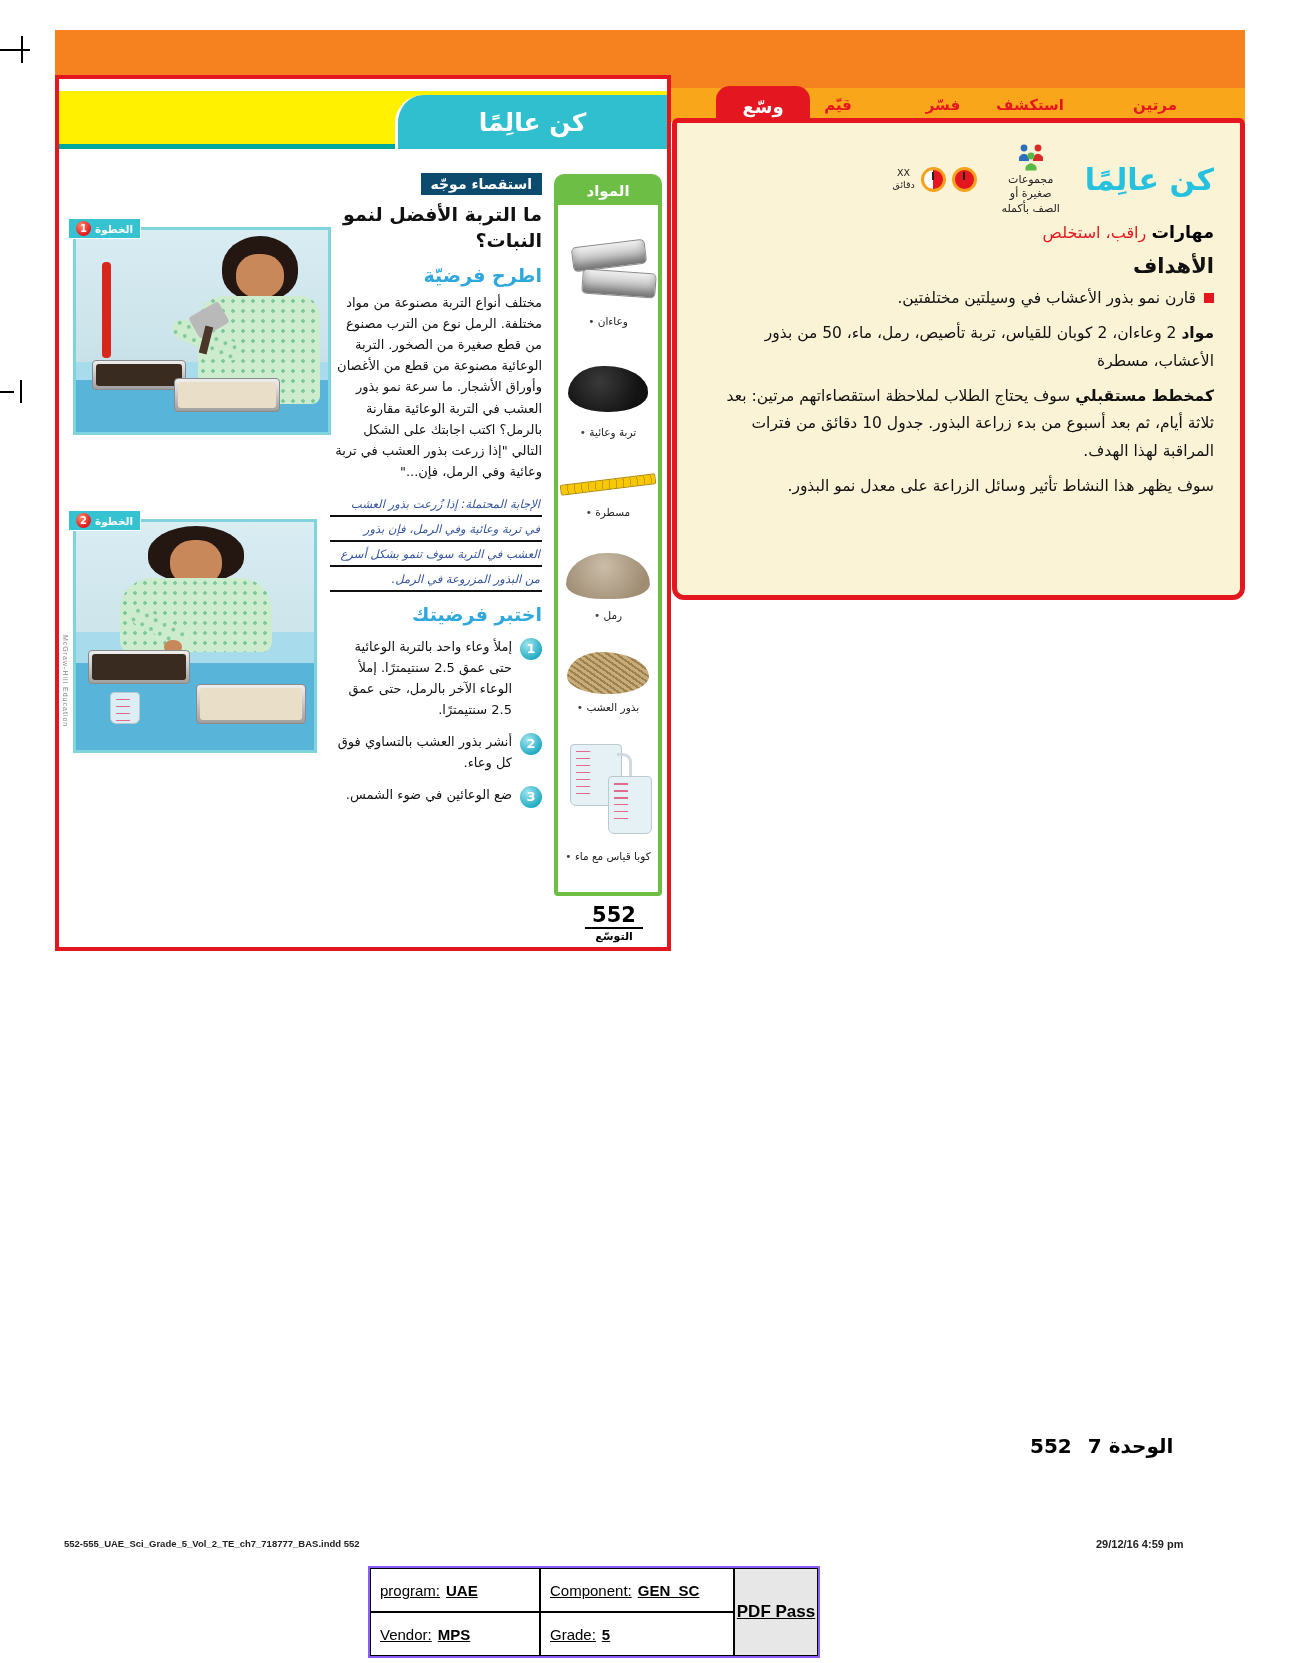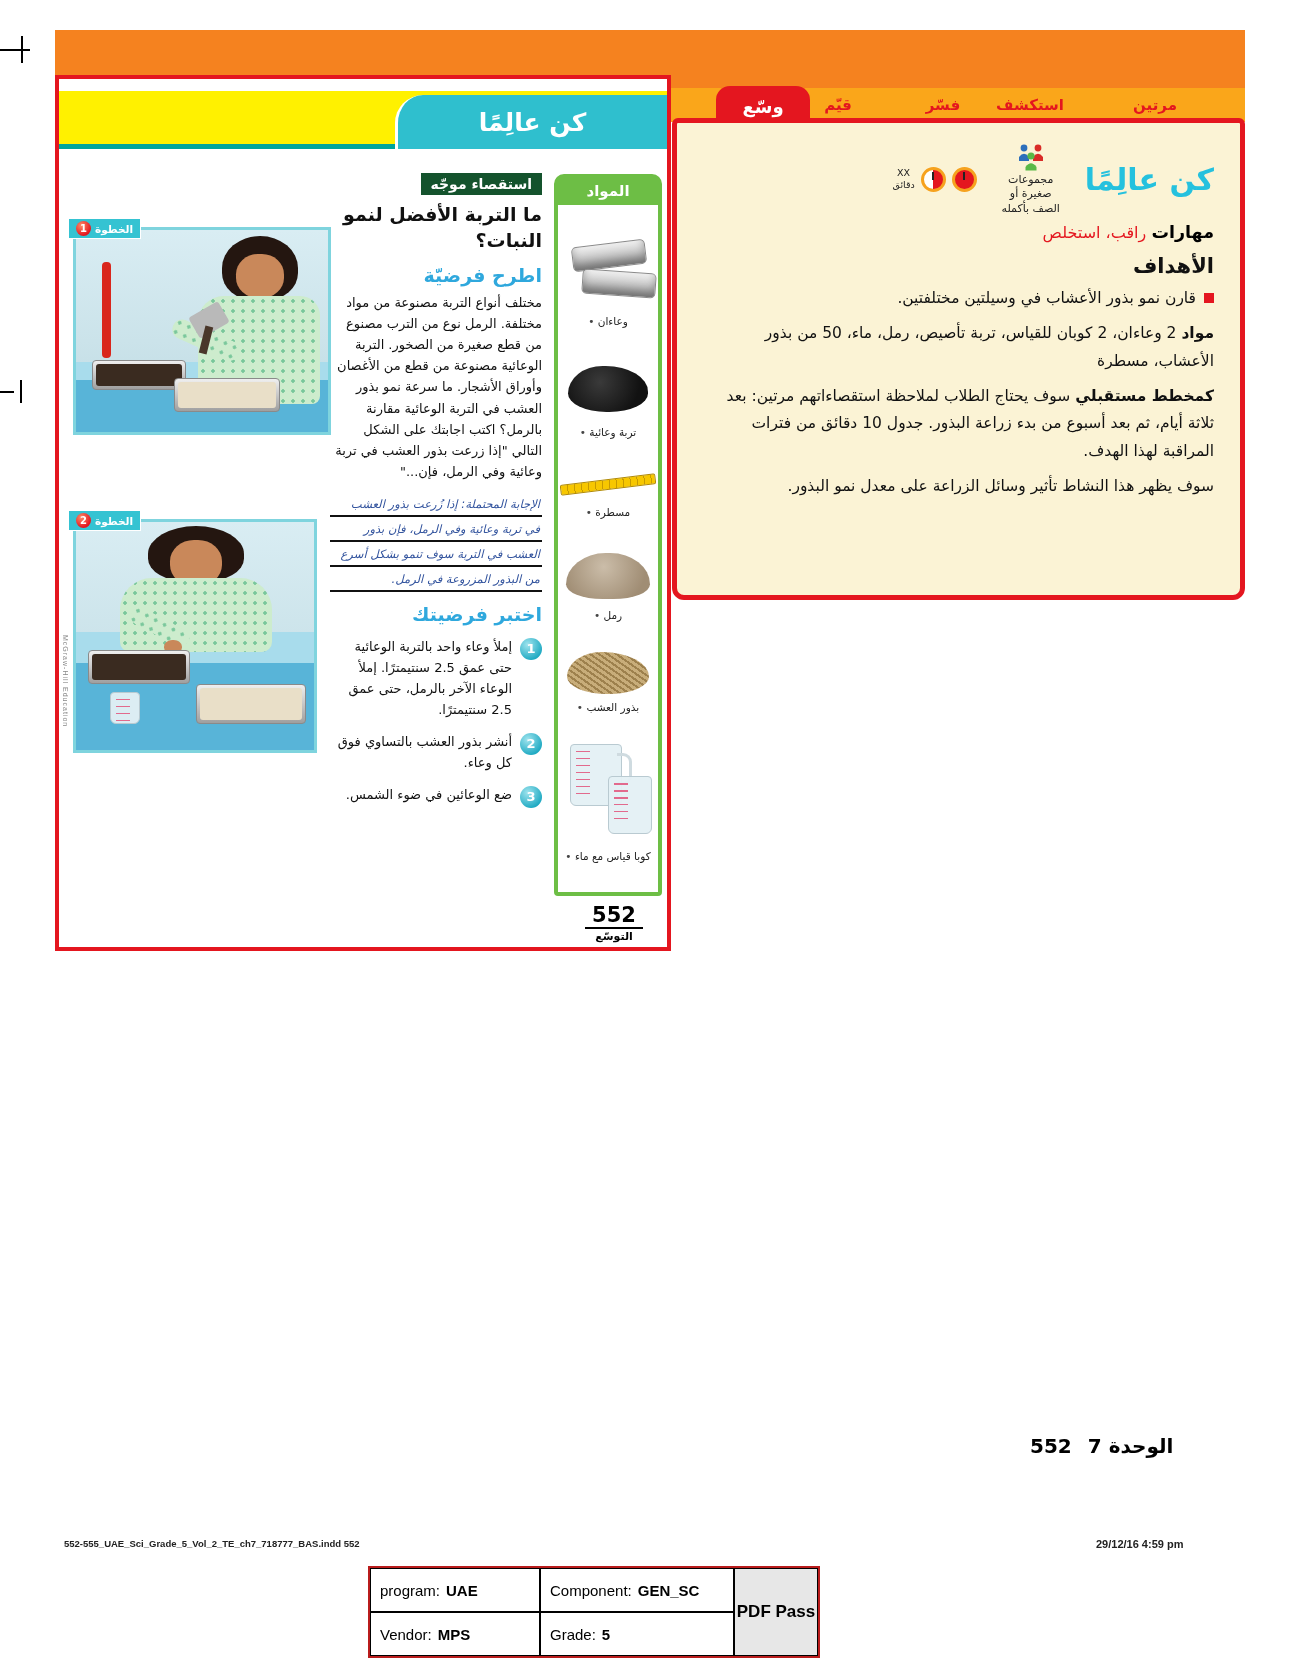--- a/index.html
+++ b/index.html
@@ -80,21 +80,21 @@
   .cup { position:absolute; background:rgba(228,240,244,.95); border:1.5px solid #b9cad1; border-radius:4px 4px 6px 6px; }
   .cup .ml { position:absolute; left:5px; top:6px; width:14px; height:72%;
              background:repeating-linear-gradient(180deg,#e26a8d 0 1.5px,transparent 1.5px 7px); }
   .cupA { left:14px; top:4px; width:52px; height:62px; }
   .cupA::after { content:""; position:absolute; right:-11px; top:8px; width:12px; height:26px;
                  border:3px solid #cfdbe0; border-left:none; border-radius:0 9px 9px 0; }
   .cupB { left:52px; top:36px; width:44px; height:58px; }
 
   
   .text-col { position:absolute; left:271px; top:94px; width:212px; direction:rtl; text-align:right; color:#111; }
-  .inq-badge { display:inline-block; background:#14532d; color:#fff; font-weight:bold; font-size:14px; padding:3px 10px; }
+  .inq-badge { display:inline-block; background:#0c4a6e; color:#fff; font-weight:bold; font-size:14px; padding:3px 10px; }
   .sp-title { font-weight:bold; font-size:19px; line-height:1.35; margin-top:7px; }
   .sp-h3 { color:#2FA8DD; font-weight:bold; font-size:19px; margin-top:11px; }
   .sp-para { font-size:13px; line-height:1.62; margin-top:6px; }
   .ans { margin-top:10px; font-style:italic; color:#33549E; font-size:11.6px; line-height:25px;
          background:repeating-linear-gradient(180deg, transparent 0 23px, #111 23px 25px); min-height:75px; padding:0 2px; }
   .step { display:flex; gap:8px; margin-top:11px; }
   .stepnum { width:22px; height:22px; border-radius:50%; flex:0 0 22px; margin-top:2px;
              background:radial-gradient(circle at 35% 30%, #9fe4ee, #1ea9c2 75%); color:#fff;
              font-weight:bold; font-size:13px; display:flex; align-items:center; justify-content:center; }
   .step-text { font-size:13px; line-height:1.62; }
@@ -128,22 +128,22 @@
   .pagecap { font-size:11px; font-weight:bold; margin-top:1px; color:#000; }
 
   
   .unit-footer { position:absolute; left:1030px; top:1434px; display:flex; gap:16px; align-items:baseline;
                  font-weight:bold; font-size:20px; color:#000; }
   .file-line { position:absolute; left:64px; top:1538px; font-family:"Liberation Sans", sans-serif;
                font-size:9.5px; font-weight:bold; color:#222; }
   .date-line { position:absolute; left:1096px; top:1538px; font-family:"Liberation Sans", sans-serif;
                font-size:11px; font-weight:bold; color:#222; }
   .spec-table { position:absolute; left:368px; top:1566px; width:452px; height:92px; display:grid;
-                grid-template-columns:170px 194px 1fr; grid-template-rows:1fr 1fr; border:2px solid #b91c1c;
-                font-family:"Liberation Sans", sans-serif; font-size:15px; background:#fff; color:#000; }
+                grid-template-columns:170px 194px 1fr; grid-template-rows:1fr 1fr; border:2px solid #8b5cf6;
+                font-family:"Liberation Sans", sans-serif; font-size:15px; background:#fff; color:#000;text-decoration:underline; }
   .cell { border:1px solid #000; display:flex; align-items:center; padding:0 9px; gap:6px; white-space:nowrap; overflow:hidden; }
   .pass { grid-column:3; grid-row:1 / 3; background:#E7E7E7; display:flex; align-items:center; justify-content:center;
           font-weight:bold; font-size:17px; border:1px solid #000; }
 </style>
 </head>
 <body>
 
 <div class="canvas">
 
   <div class="crop" style="left:0;top:49px;width:30px;height:2px;"></div>

